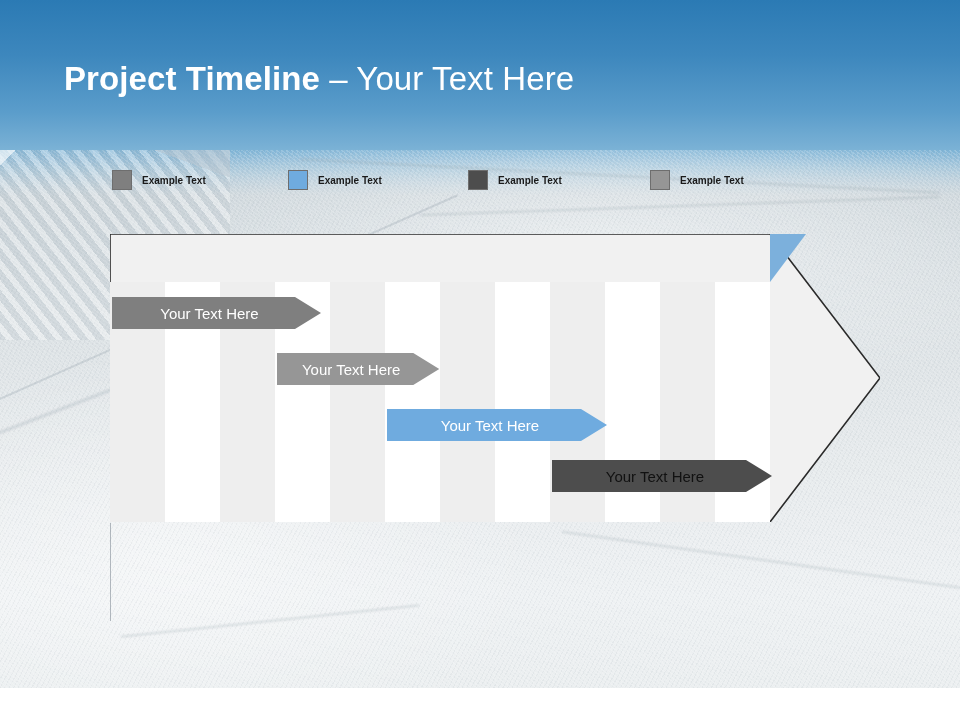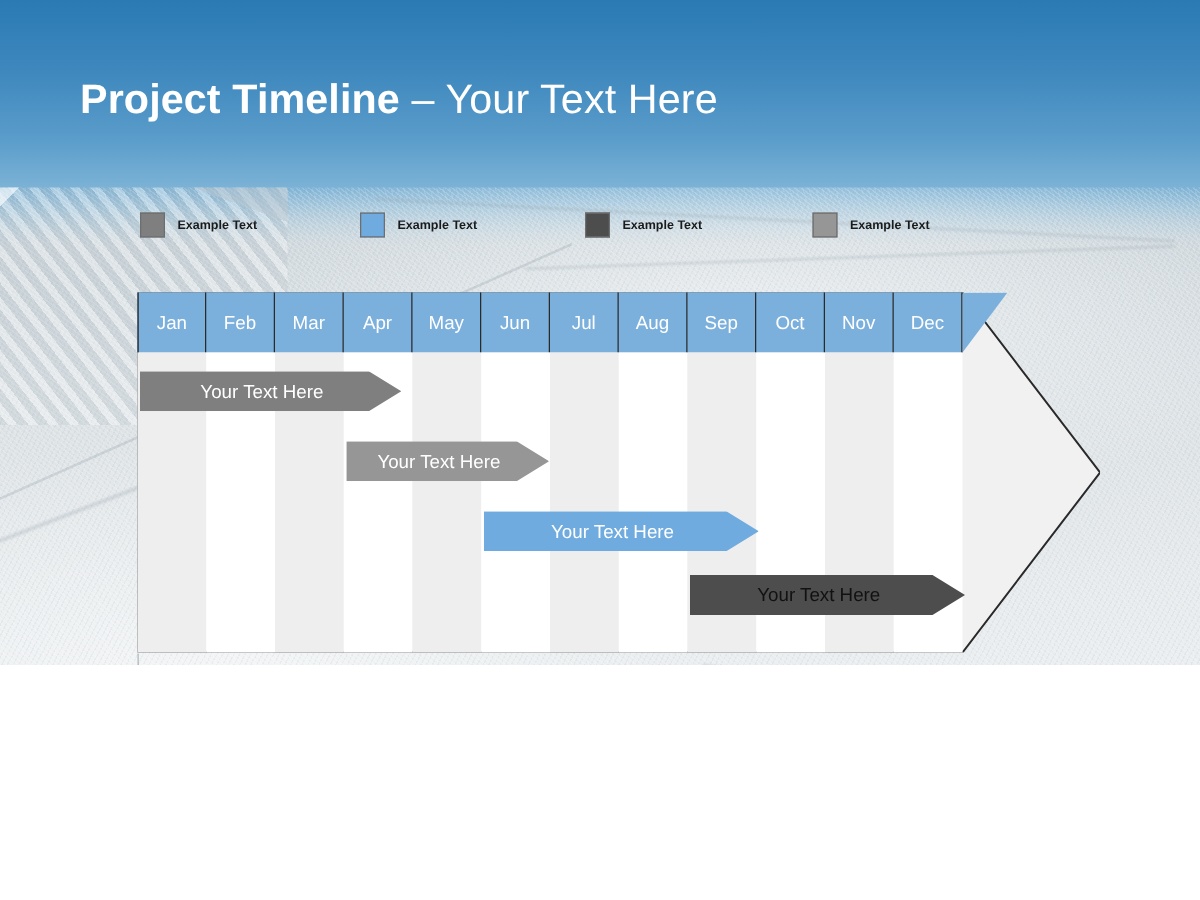--- a/index.html
+++ b/index.html
@@ -4,21 +4,21 @@
 <style>
   * { box-sizing: border-box; margin: 0; padding: 0; }
   html, body {
     width: 960px; height: 720px;
     overflow: hidden;
     font-family: "Liberation Sans", sans-serif;
   }
 
   #slide {
     position: relative;
-    width: 960px; height: 532px;
+    width: 960px; height: 688px;
     background: #0f766e;
     overflow: hidden;
   }
 
   
   .bg-sky {
     position: absolute; left: 0; top: 0; width: 960px; height: 250px;
     background: linear-gradient(180deg,
         #2b7ab4 0%,
         #3d87bd 22%,
@@ -178,34 +178,20 @@
     </div>
 
   <div class="arrow-body">
     <div class="arrow-shape"></div>
     <svg class="arrow-outline" width="770" height="288" viewBox="0 0 770 288">
       <polygon points="0,0 660,0 770,144 660,288 0,288" fill="none" stroke="#2a2a2a" stroke-width="1.6"></polygon>
     </svg>
   </div>
 
   <div class="table">
-    <div class="head-row" id="head-row">
-        <div class="head-cell">Jan</div>
-        <div class="head-cell">Feb</div>
-        <div class="head-cell">Mar</div>
-        <div class="head-cell">Apr</div>
-        <div class="head-cell">May</div>
-        <div class="head-cell">Jun</div>
-        <div class="head-cell">Jul</div>
-        <div class="head-cell">Aug</div>
-        <div class="head-cell">Sep</div>
-        <div class="head-cell">Oct</div>
-        <div class="head-cell">Nov</div>
-        <div class="head-cell">Dec</div>
-      </div>
     <div class="head-tri"></div>
     <div class="body-cols" id="body-cols">
         <div class="body-col shade"></div>
         <div class="body-col plain"></div>
         <div class="body-col shade"></div>
         <div class="body-col plain"></div>
         <div class="body-col shade"></div>
         <div class="body-col plain"></div>
         <div class="body-col shade"></div>
         <div class="body-col plain"></div>

